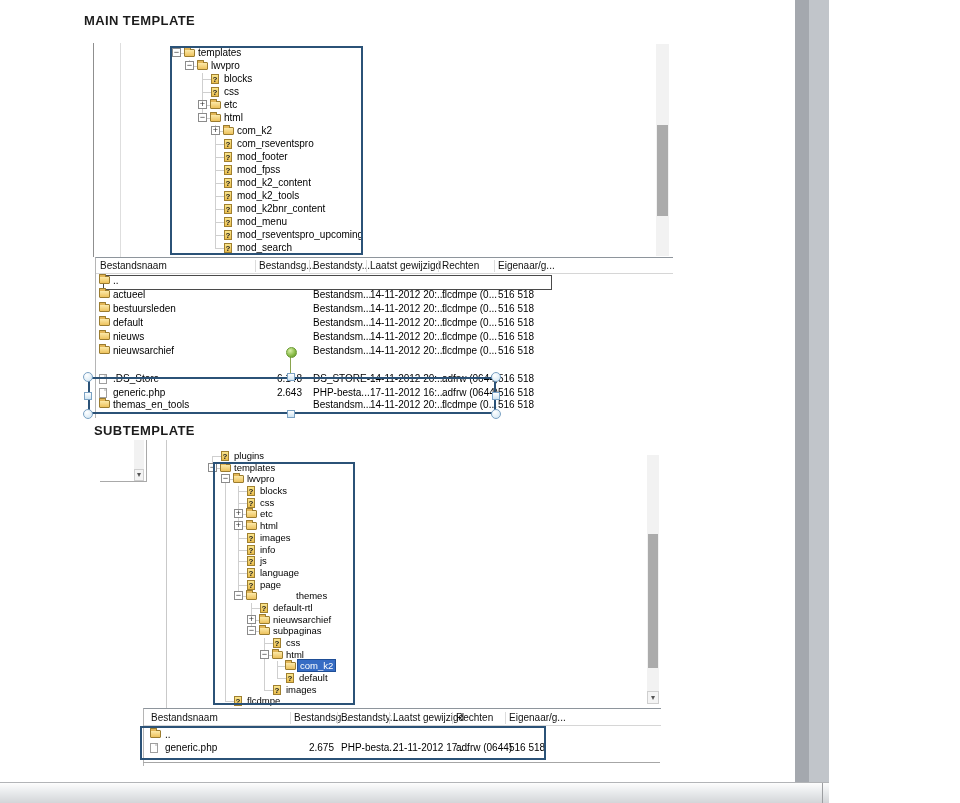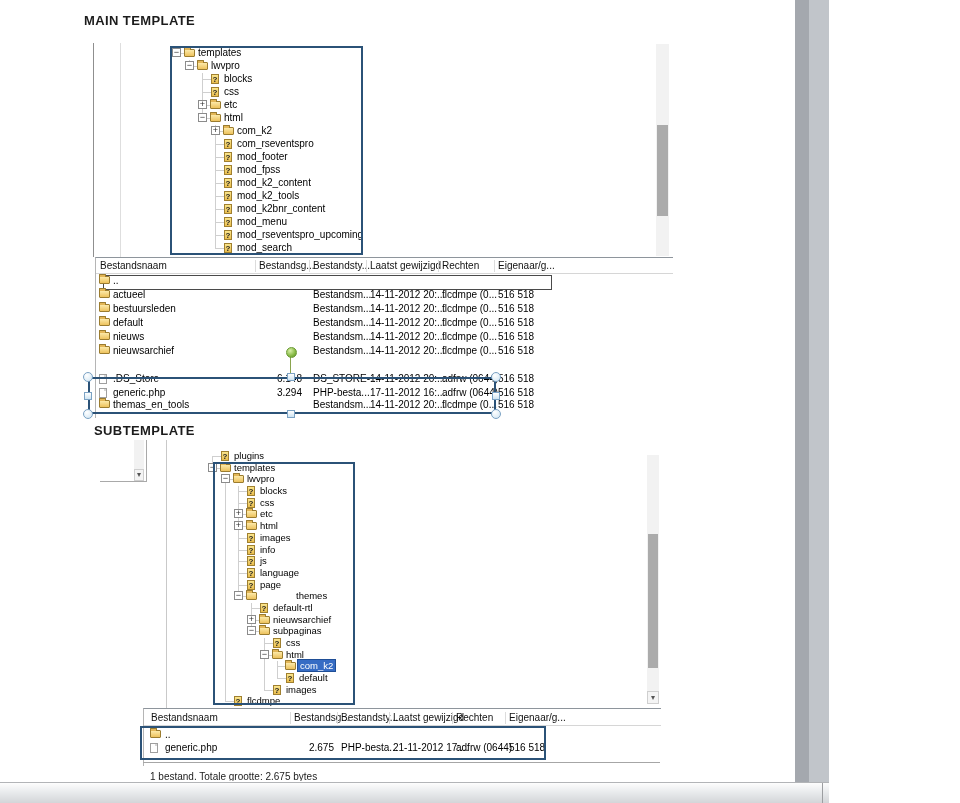--- a/index.html
+++ b/index.html
@@ -273,21 +273,21 @@
         <span class="fcell" style="left: 17px; top: 1px;">.DS_Store</span>
         <span class="fcell right" style="left: 130px; top: 1px; width: 76px;">6.148</span>
         <span class="fcell" style="left: 217px; top: 1px;">DS_STORE-...</span>
         <span class="fcell" style="left: 274px; top: 1px;">14-11-2012 20:...</span>
         <span class="fcell" style="left: 346px; top: 1px;">adfrw (0644)</span>
         <span class="fcell" style="left: 402px; top: 1px;">516 518</span>
       </div>
       <div class="frow" style="top: 128px; height: 14px;">
         <div class="icon-file" style="left: 3px; top: 2px;"></div>
         <span class="fcell" style="left: 17px; top: 1px;">generic.php</span>
-        <span class="fcell right" style="left: 130px; top: 1px; width: 76px;">3.294</span>
+        <span class="fcell right" style="left: 130px; top: 1px; width: 76px;">2.643</span>
         <span class="fcell" style="left: 217px; top: 1px;">PHP-besta...</span>
         <span class="fcell" style="left: 274px; top: 1px;">17-11-2012 16:...</span>
         <span class="fcell" style="left: 346px; top: 1px;">adfrw (0644)</span>
         <span class="fcell" style="left: 402px; top: 1px;">516 518</span>
       </div>
     </div>
 
   <div class="sel-rect" style="left:88px;top:377px;width:404px;height:33px;">
     <div class="h-stem" style="left:200px;top:-22px;height:20px;"></div>
     <div class="h-green" style="left:196px;top:-32px;"></div>
@@ -517,22 +517,19 @@
         <span class="fcell" style="left: 249px; top: 1px;">21-11-2012 17:...</span>
         <span class="fcell" style="left: 312px; top: 1px;">adfrw (0644)</span>
         <span class="fcell" style="left: 365px; top: 1px;">516 518</span>
       </div>
     </div>
 
   <div class="hbox" style="left:140px;top:726px;width:402px;height:30px;z-index:5;"></div>
 
   <div class="hline" style="left:143px;top:762px;width:517px;background:#a6a6a6;"></div>
 
-  <div class="statuswrap" style="left:143px;top:765px;width:420px;height:16px;">
-    <div class="statustext" style="left:7px;top:6px;">1 bestand. Totale grootte: 2.675 bytes</div>
-  </div>
 
   <div class="band-dark"></div>
   <div class="band-light"></div>
   <div class="hscroll"></div>
   <div class="hscroll-div"></div>
 
 </div>
 
 </body></html>

